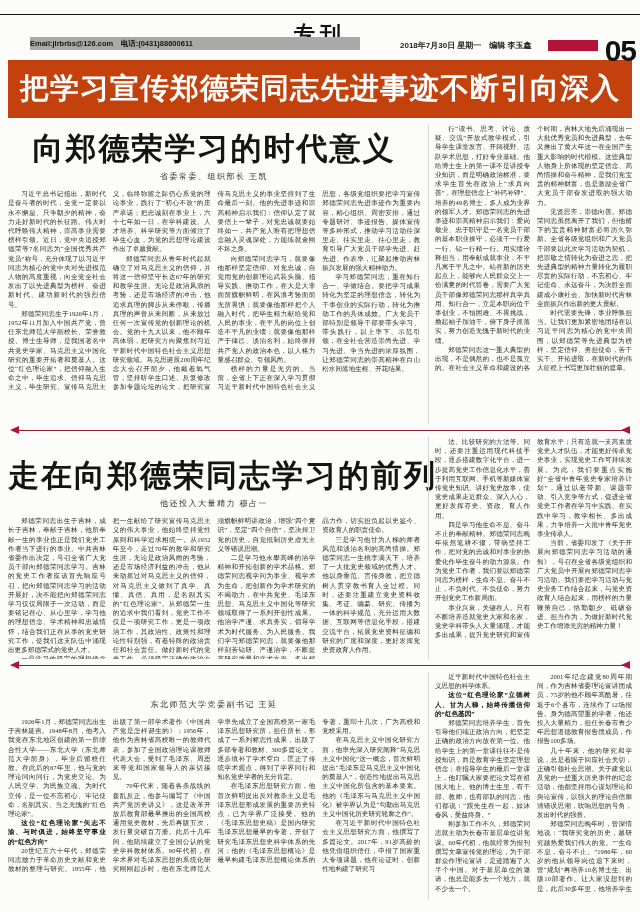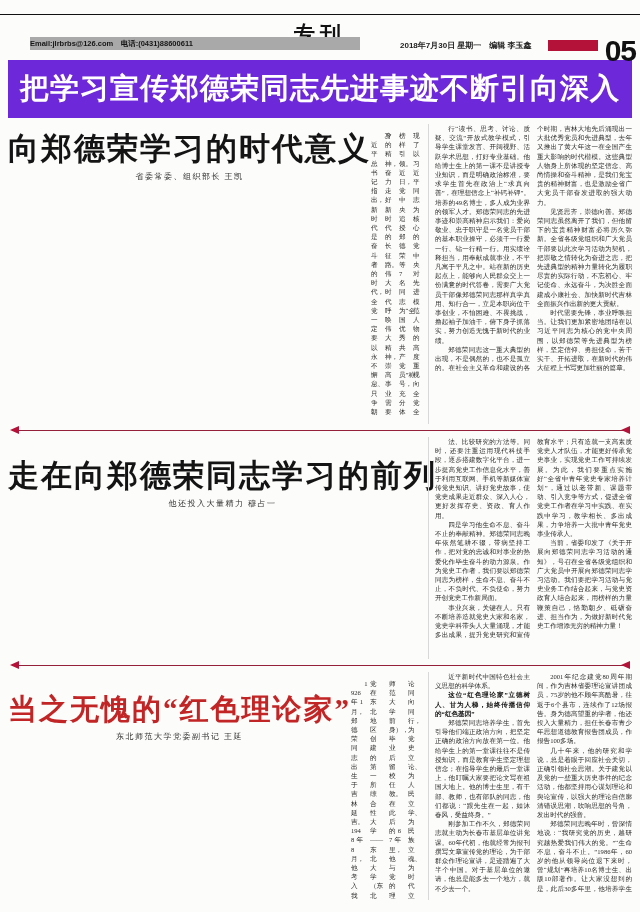--- a/index.html
+++ b/index.html
@@ -18,28 +18,28 @@
   .contact-bar span{display:block;font-size:7.5px;line-height:13px;color:#161616;
     font-family:"Liberation Sans","DejaVu Sans",sans-serif;font-weight:700;white-space:nowrap;}
   .section-label{position:absolute;left:0;right:0;top:20px;text-align:center;font-size:21px;
     font-weight:700;letter-spacing:5px;color:#111;font-family:"Liberation Sans",sans-serif;}
   .date-line{position:absolute;left:400px;top:40px;font-size:8px;font-weight:700;color:#222;
     font-family:"Liberation Sans",sans-serif;white-space:nowrap;}
   .page-red-bar{position:absolute;left:548px;top:40px;width:50px;height:11px;background:#b5123a;}
   .page-number{position:absolute;right:4px;top:16px;font-size:30px;font-weight:900;color:#111;
     font-family:"Liberation Sans",sans-serif;letter-spacing:-1px;line-height:1;margin-top:20px;}
   
-  .banner{margin:4px 8px 6px 8px;height:58px;background:#6d28d9;display:flex;align-items:center;
+  .banner{margin:4px 8px 6px 8px;height:58px;background:#c2410c;display:flex;align-items:center;
     justify-content:center;}
   .banner .headline{color:#fff;font-size:29px;font-weight:900;letter-spacing:1px;
     font-family:"Liberation Sans","DejaVu Sans",sans-serif;white-space:nowrap;}
   
   .section{margin:0 8px;display:flex;gap:8px;overflow:hidden;}
   .sec1{height:300px;} .sec2{height:222px;} .sec3{height:228px;}
-  .left-block{width:412px;flex:none;display:flex;flex-direction:row;}
+  .left-block{width:412px;flex:none;display:flex;flex-direction:column;}
   .right-block{flex:1;overflow:hidden;border-left:1px solid #d8d8d8;padding-left:6px;}
   .art-head{text-align:center;}
   .sec1 .art-head{padding-top:8px;} .sec2 .art-head,.sec3 .art-head{padding-top:5px;margin-top:17px;}
   .art-title{font-size:31px;font-weight:700;color:#141414;letter-spacing:2px;line-height:1.1;
     white-space:nowrap;}
   .sec3 .art-title{color:#c22525;font-size:29px;}
   .art-byline{font-size:8px;color:#333;letter-spacing:1.5px;margin-top:5px;}
   .cols{overflow:hidden;text-align:justify;}
   .body-left{margin-top:7px;column-count:4;column-gap:7px;flex:1;}
   .body-right{height:100%;column-count:2;column-gap:7px;}
@@ -125,21 +125,20 @@
 
 <div class="divider">
   <div class="line"></div>
   <div class="tri tri-left"></div>
   <div class="tri tri-right"></div>
 </div>
 
 <div class="section sec3">
   <div class="left-block">
     <div class="art-head">
-      <div class="art-title">当之无愧的“红色理论家”</div>
       <div class="art-byline">东北师范大学党委副书记 王延</div>
     </div>
     <div class="cols body-left">
         <p class="para">1926年1月，郑德荣同志出生于吉林延吉。1948年8月，他考入我党在东北地区创建的第一所综合性大学——东北大学（东北师范大学前身），毕业后留校任教。在此后的67年里，他与党的理论同向同行，为党史立论、为人民立学、为民族立魂、为时代立传，是一位不忘初心、牢记使命，名副其实、当之无愧的“红色理论家”。</p>
         <p class="para bold">这位“红色理论家”矢志不渝、与时俱进，始终坚守事业的“红色方向”</p>
         <p class="para">20世纪五六十年代，郑德荣同志致力于革命历史文献和党史教材的整理与研究。1955年，他出版了第一部学术著作《中国共产党是怎样诞生的》；1956年，他作为吉林省高校唯一的教师代表，参加了全国政治理论课教师代表大会，受到了毛泽东、周恩来等党和国家领导人的亲切接见。</p>
         <p class="para">70年代末，随着各条战线的拨乱反正，他参与编写了《中国共产党历史讲义》，这是改革开放后教育部最早推出的全国高校通用党史教材，先后再版五次，发行量突破百万册。此后十几年间，他陆续建立了全国公认的党史学科教材体系。90年代初，在学术界对毛泽东思想的系统化研究刚刚起步时，他在东北师范大学率先成立了全国高校第一家毛泽东思想研究所，担任所长，形成了一系列标志性成果，出版了多部专著和教材、300多篇论文，逐步填补了学术空白，匡正了传统学术观点，得到了学界同行和知名党史学者的充分肯定。</p>
         <p class="para">在毛泽东思想研究方面，他首次鲜明提出反对教条主义是毛泽东思想形成发展的重要历史特点，已为学界广泛接受。他的《毛泽东思想史稿》是国内研究毛泽东思想最早的专著，开创了研究毛泽东思想史科学体系的先河；他的《毛泽东思想概论》是最早构建毛泽东思想概论体系的专著，重印十几次，广为高校和党校采用。</p>
         <p class="para">在马克思主义中国化研究方面，他率先深入研究阐释“马克思主义中国化”这一概念，首次鲜明提出“毛泽东是马克思主义中国化的奠基人”，创造性地提出马克思主义中国化所包含的基本要素。他的《毛泽东与马克思主义中国化》被学界认为是“勾勒出马克思主义中国化历史研究轮廓之作”。</p>
         <p class="para">在习近平新时代中国特色社会主义思想研究方面，他撰写了多篇论文。2017年，91岁高龄的他凭借组织信任，申报了国家重大专项课题，他在论证时，创新性地构建了研究习</p>

